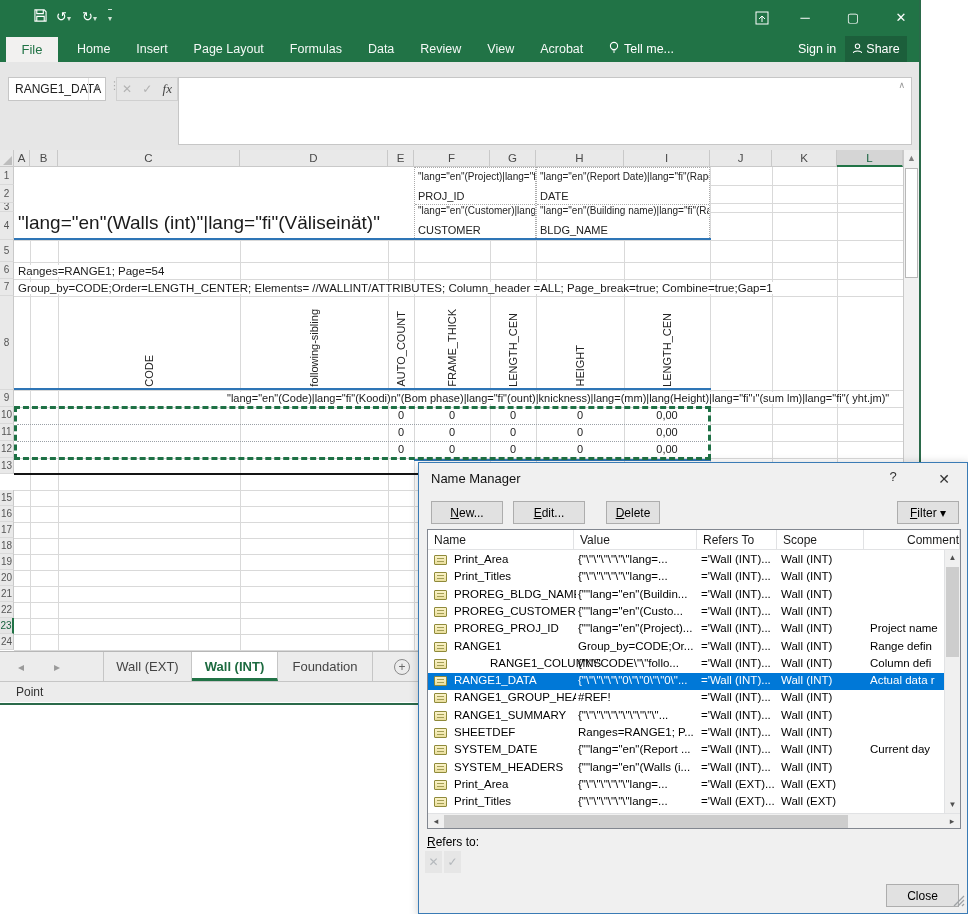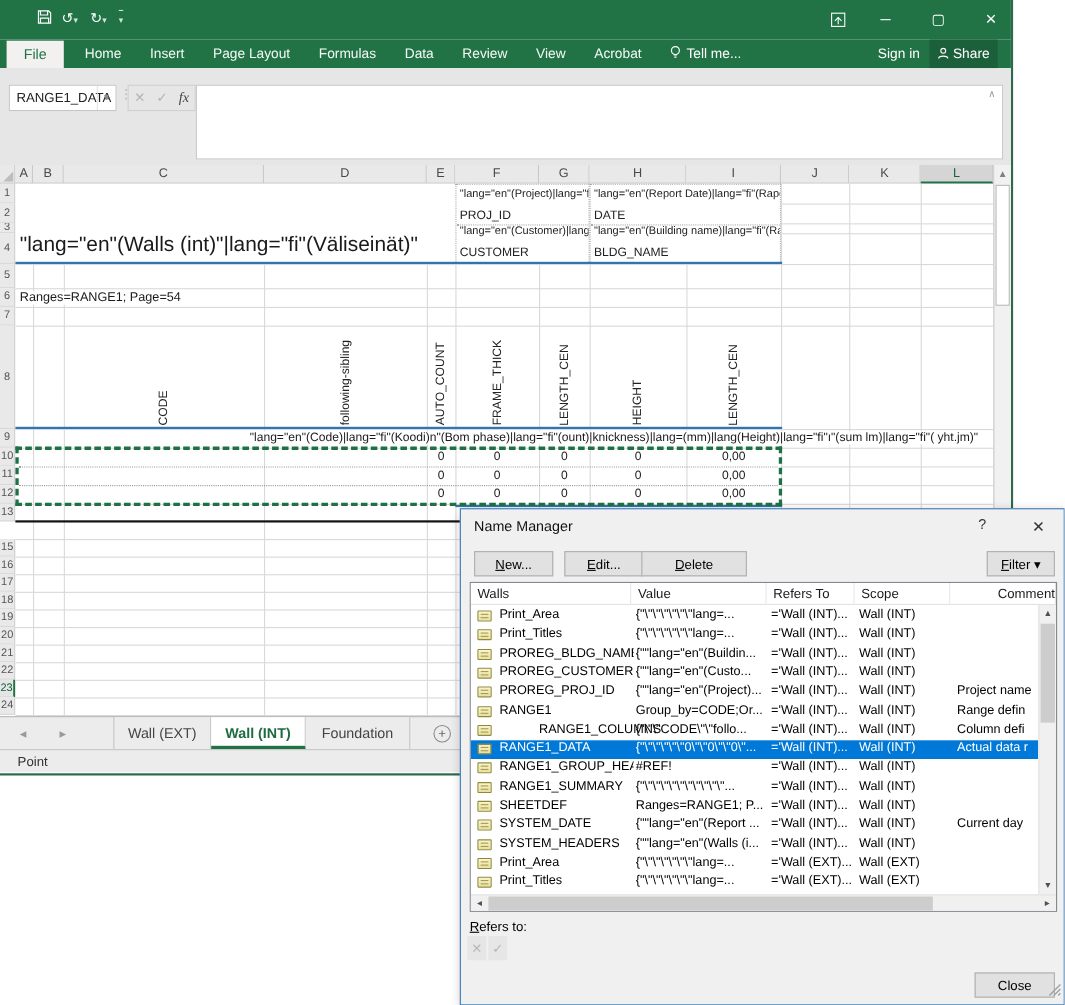--- a/index.html
+++ b/index.html
@@ -299,20 +299,21 @@
       <span class="l1">"lang="en"(Report Date)|lang="fi"(Raporttipv</span>
       <span class="l2">DATE</span>
       <span class="mid"></span>
       <span class="l3">"lang="en"(Building name)|lang="fi"(Rakennuk</span>
       <span class="l4">BLDG_NAME</span>
     </div>
 
     <div id="a4title">"lang="en"(Walls (int)"|lang="fi"(Väliseinät)"</div>
 
     <div class="celltxt wbg" style="left:16px;top:265px;font-size:11.5px">Ranges=RANGE1; Page=54</div>
+    <div class="celltxt wbg" style="left:16px;top:282px;font-size:11.5px">Group_by=CODE;Order=LENGTH_CENTER;  Elements= //WALLINT/ATTRIBUTES;  Column_header =ALL;  Page_break=true; Combine=true;Gap=1</div>
     <div class="celltxt wbg" style="left:225px;top:392px">"lang="en"(Code)|lang="fi"(Koodi)n"(Bom phase)|lang="fi"(ount)|knickness)|lang=(mm)|lang(Height)|lang="fi"ı"(sum lm)|lang="fi"( yht.jm)"</div>
 
     <div id="vheads">
         <div class="vheadbox" style="left: 140px; width: 18px;">
           <span>CODE</span>
         </div>
         <div class="vheadbox" style="left: 305px; width: 18px;">
           <span>following-sibling</span>
         </div>
         <div class="vheadbox" style="left: 392px; width: 18px;">
@@ -374,26 +375,26 @@
     </div>
   </div>
 
   <div id="dlg">
     <span id="dlg-title">Name Manager</span>
     <span id="dlg-help">?</span>
     <span id="dlg-close">✕</span>
 
     <button class="btn" style="left:12px;top:38px;width:72px"><u>N</u><span>ew...</span></button>
     <button class="btn" style="left:94px;top:38px;width:72px"><u>E</u><span>dit...</span></button>
-    <button class="btn" style="left:164px;top:38px;width:96px"><u>D</u><span>elete</span></button>
+    <button class="btn" style="left:187px;top:38px;width:54px"><u>D</u><span>elete</span></button>
     <button class="btn" style="left:478px;top:38px;width:62px"><u>F</u><span>ilter</span> ▾</button>
 
     <div id="nmlist">
       <div id="nmheads">
-          <div class="lvhead" style="left: 0px; width: 146px;">Walls</div>
+          <div class="lvhead" style="left: 0px; width: 146px;">Name</div>
           <div class="lvhead" style="left: 146px; width: 123px;">Value</div>
           <div class="lvhead" style="left: 269px; width: 80px;">Refers To</div>
           <div class="lvhead" style="left: 349px; width: 87px;">Scope</div>
           <div class="lvhead" style="left: 436px; width: 96px; text-align: right;">Comment</div>
         </div>
       <div id="nmrows">
           <div class="nmrow" style="top: 2px;">
             <div class="tagico">
               <i style="top: 2px;"></i>
               <i style="top: 5px;"></i>

